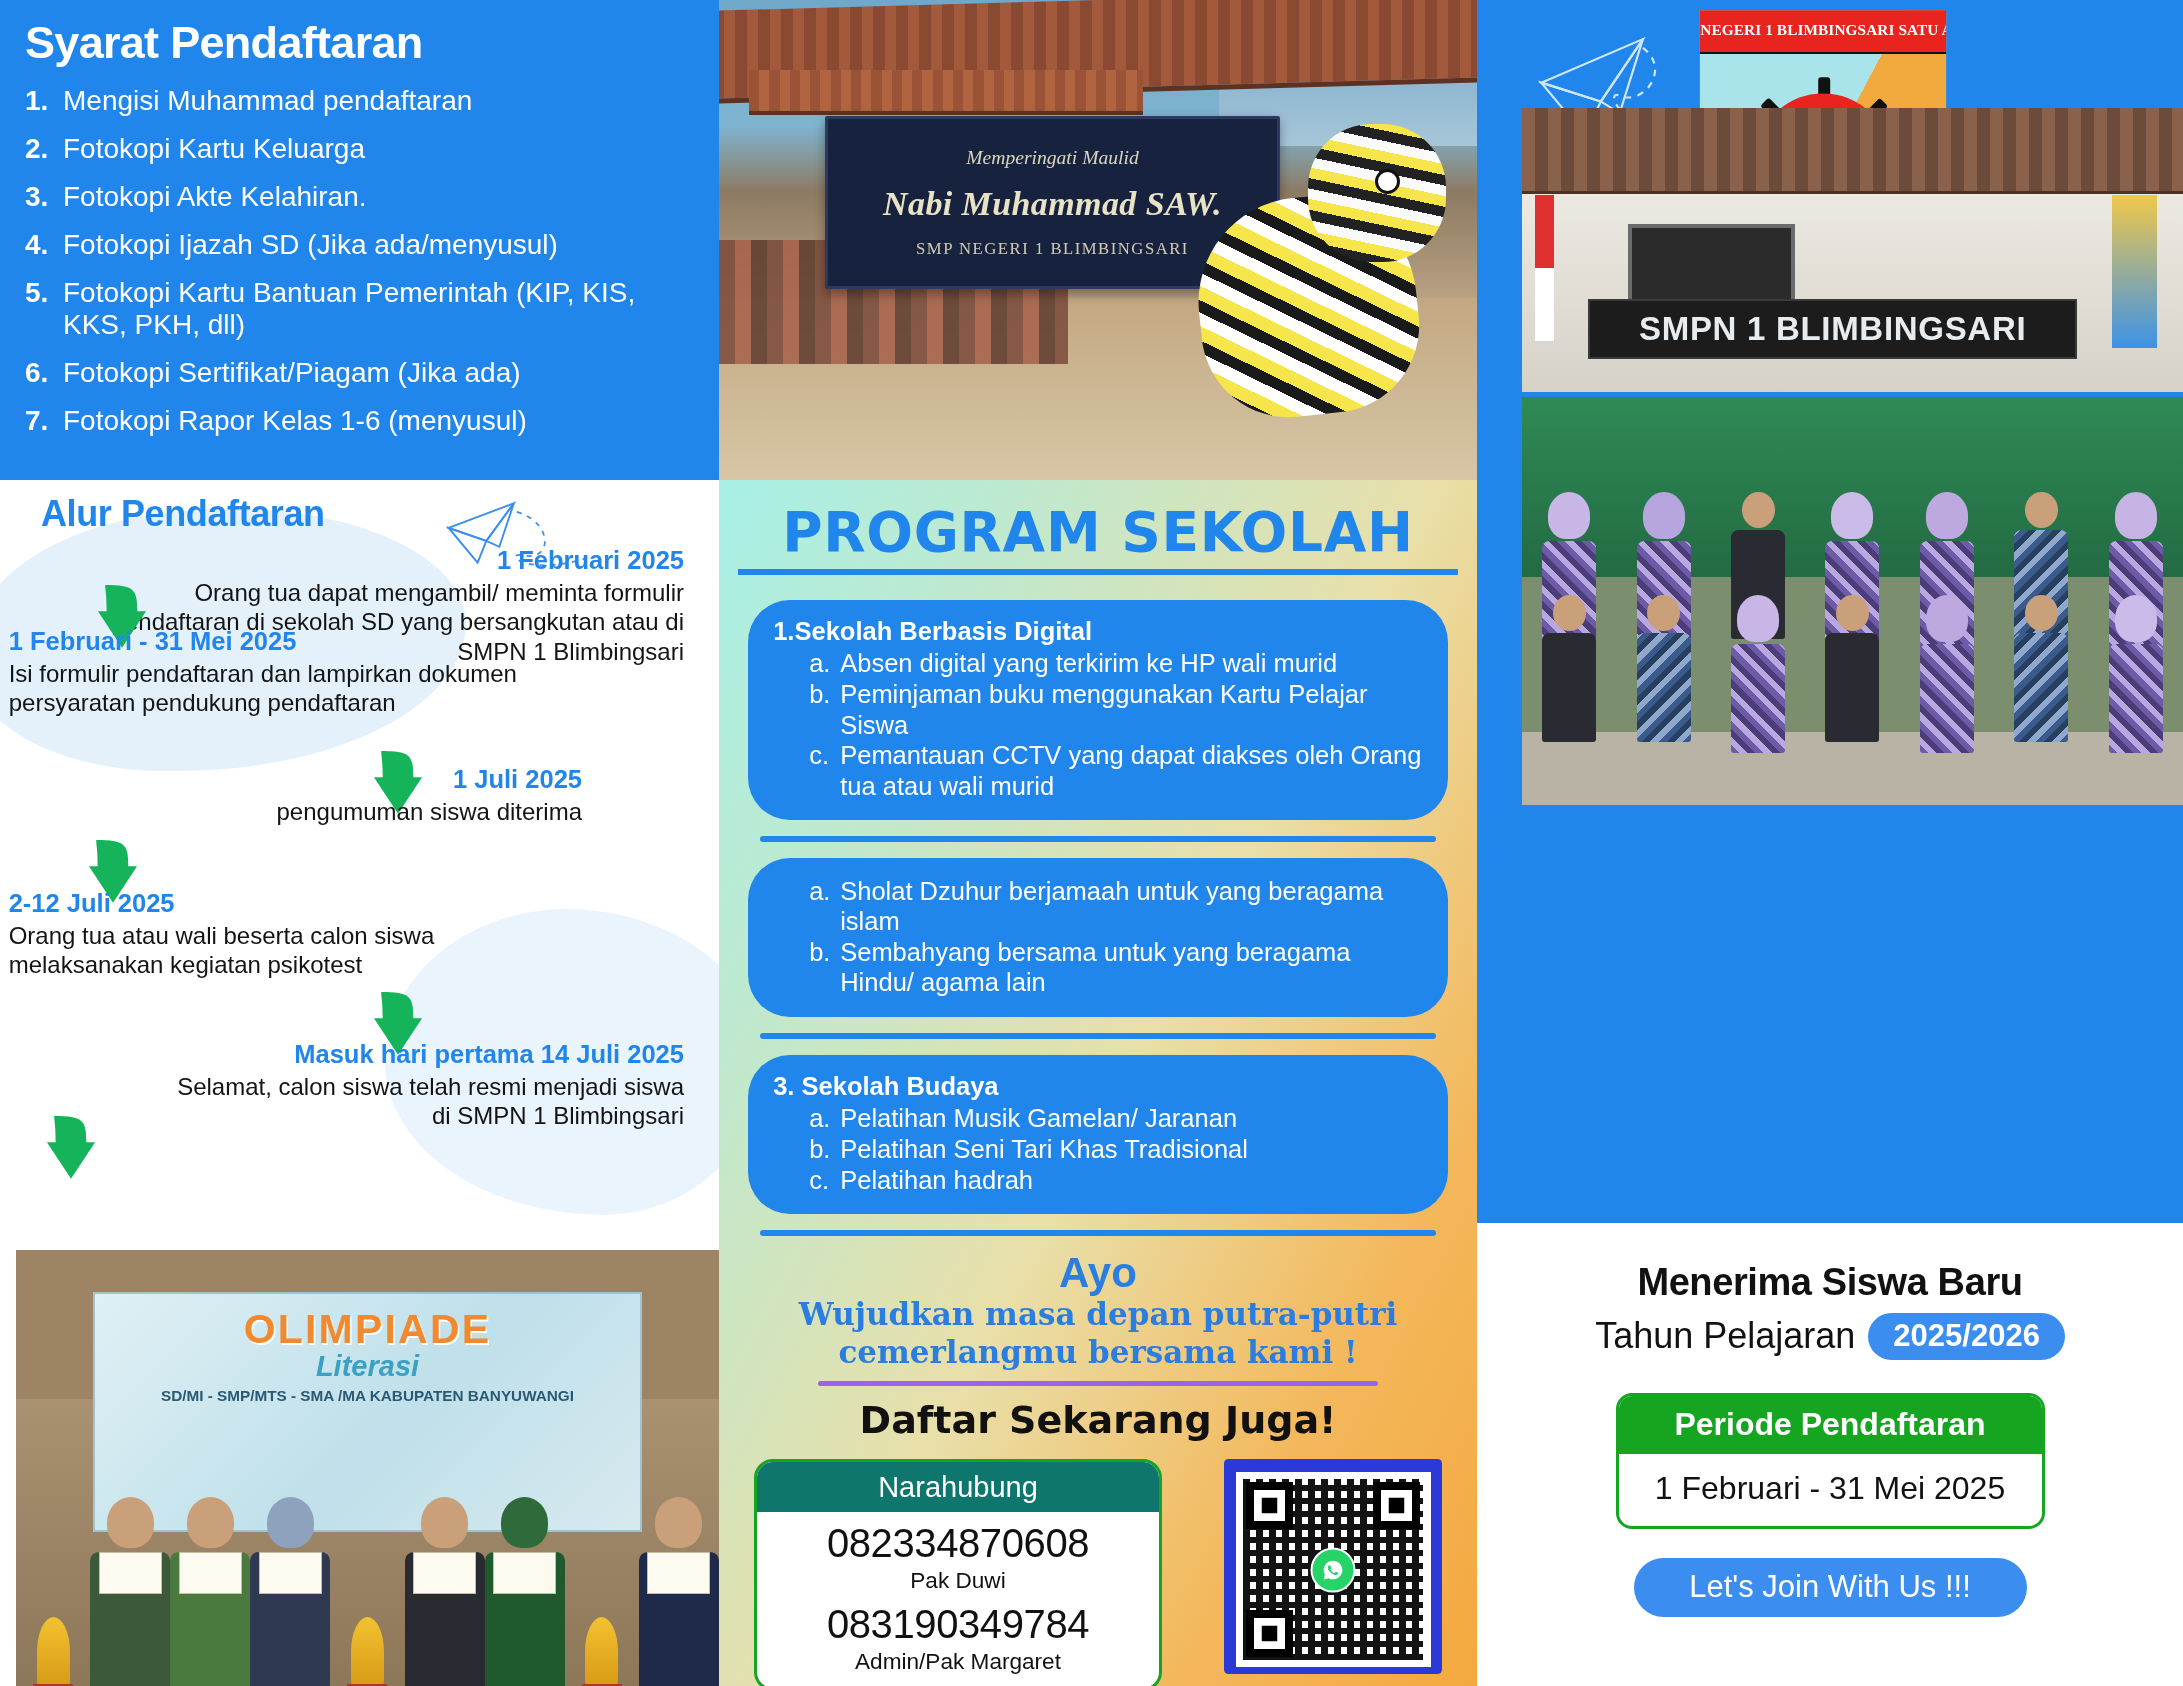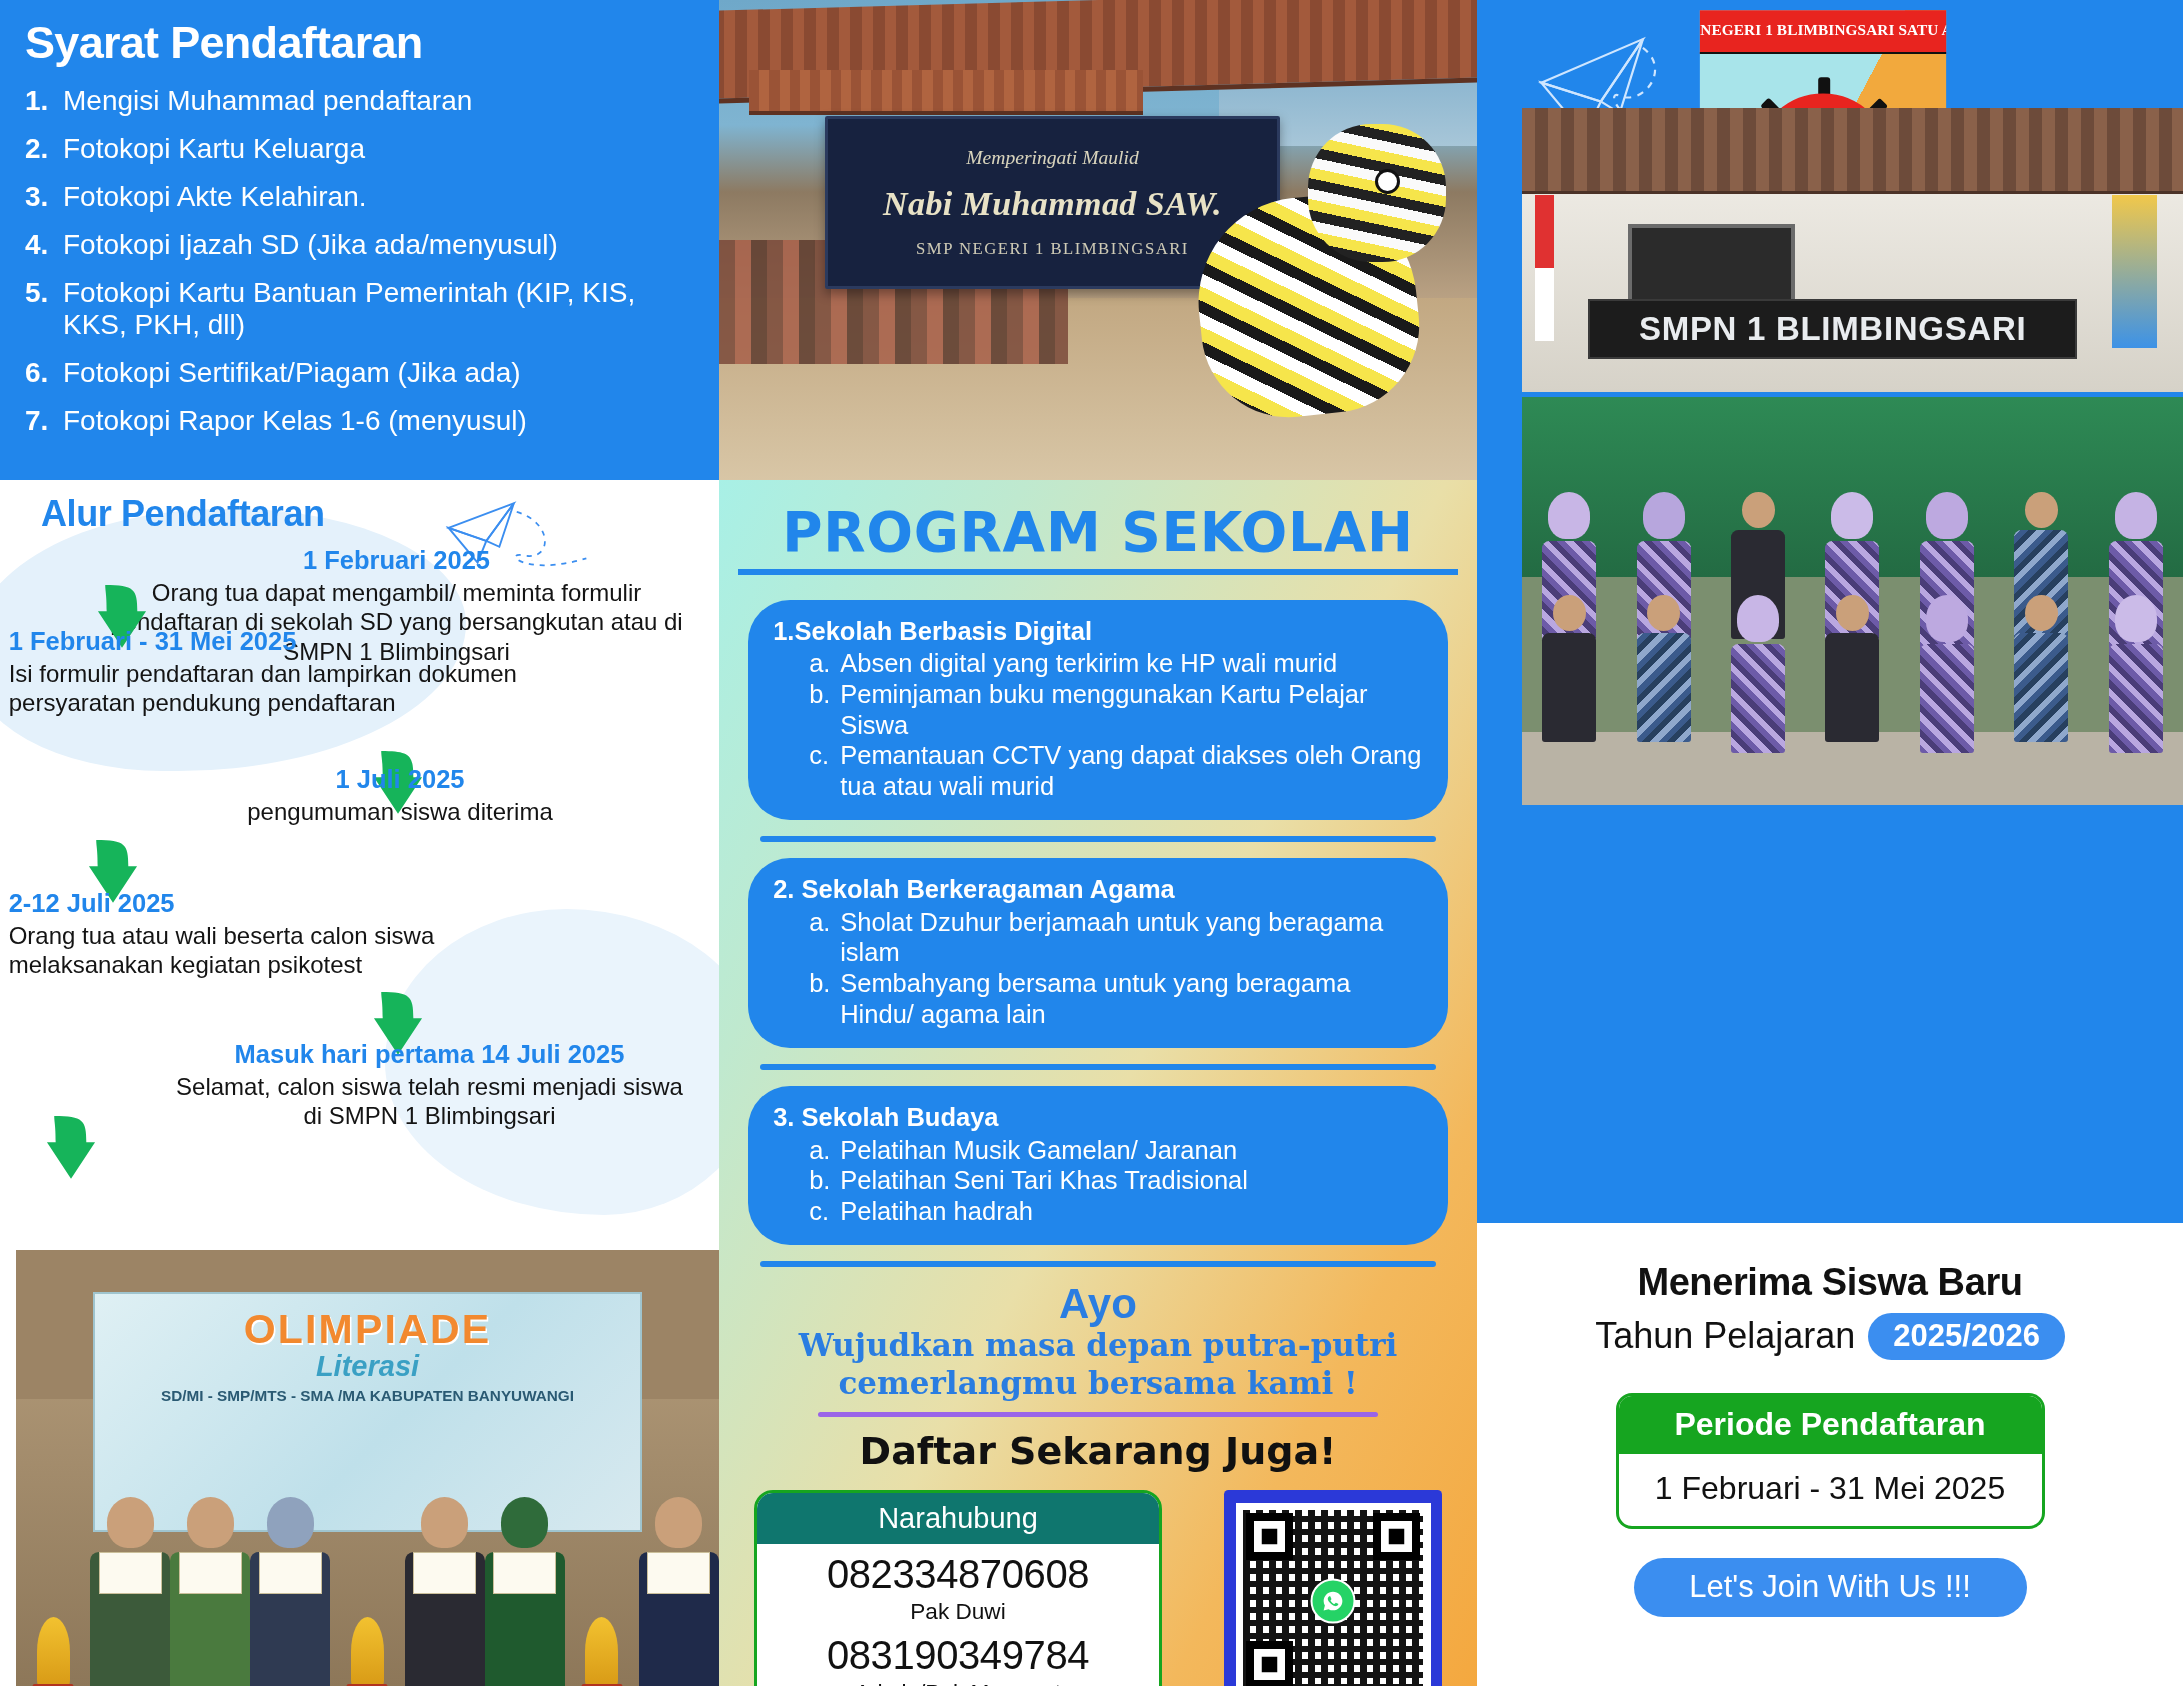--- a/index.html
+++ b/index.html
@@ -252,21 +252,21 @@
     background: #eaf4fc; border-radius: 48% 52% 42% 58% / 50% 50% 50% 50%;
   }
   .alur h2 {
     position: relative; font-size: 36px; font-weight: bold; color: #2186eb;
     padding: 13px 0 0 41px; letter-spacing: -0.4px;
   }
   .alur-plane { position: absolute; left: 444px; top: 16px; width: 189px; height: 87px; }
   .step { position: absolute; }
   .step .date { color: #2186eb; font-weight: bold; font-size: 25.5px; line-height: 1.18; }
   .step .desc { color: #141414; font-size: 24px; line-height: 1.22; margin-top: 2.9px; }
-  .step.r { text-align: center; }
+  .step.r { text-align: right; }
   .step.l { text-align: left; }
   .arrow { position: absolute; width: 54px; height: 70px; }
 
   
   .photo-olim {
     position: absolute; left: 16px; top: 1250px; width: 703px; height: 437px;
     overflow: hidden; background: linear-gradient(#b8a07e,#8d7759);
   }
   .ol-wall { position:absolute; left:0; top:0; width:100%; height:34%; background:#9c8465; }
   .ol-banner {
@@ -687,21 +687,20 @@
         <li>
           <span class="lt">c.</span>
           <span>Pemantauan CCTV yang dapat diakses oleh Orang tua atau wali murid</span>
         </li>
       </ul>
     </div>
 
     <div class="sep"></div>
 
     <div class="prog-card">
-      <div class="t">2. Sekolah Berkeragaman Agama</div>
       <ul>
         <li>
           <span class="lt">a.</span>
           <span>Sholat Dzuhur berjamaah untuk yang beragama islam</span>
         </li>
         <li>
           <span class="lt">b.</span>
           <span>Sembahyang bersama untuk yang beragama Hindu/ agama lain</span>
         </li>
       </ul>

